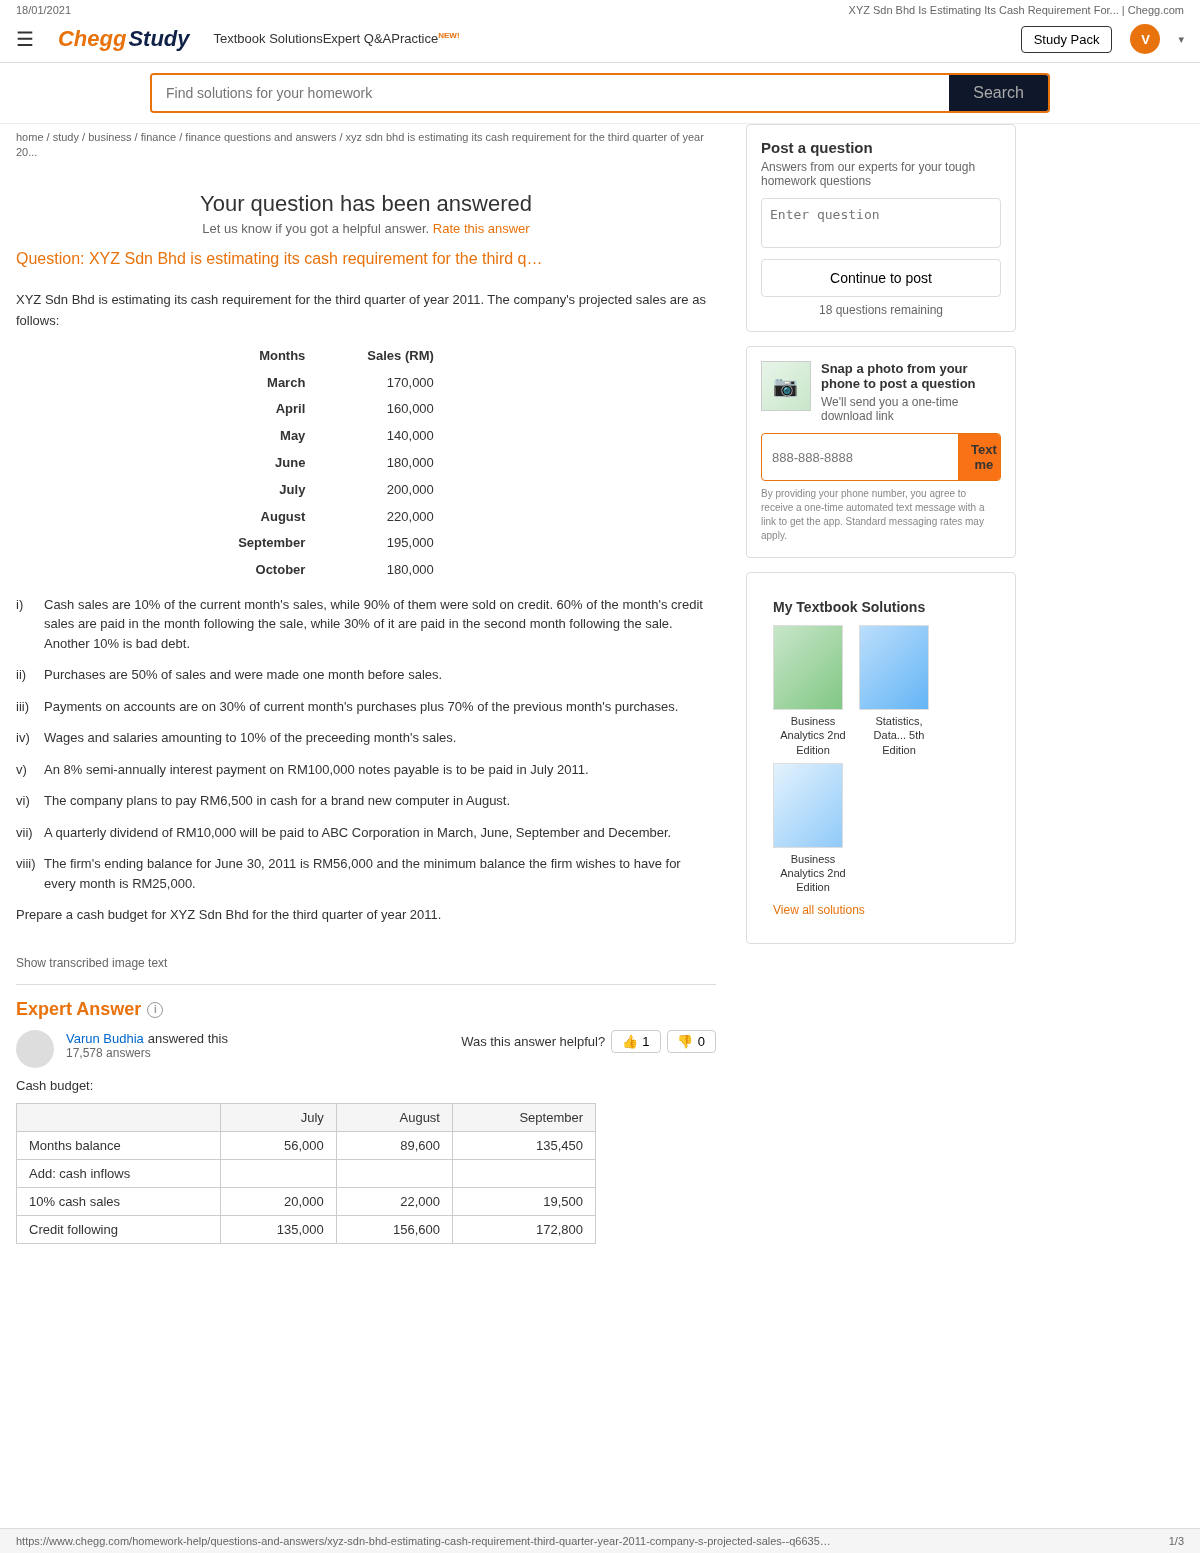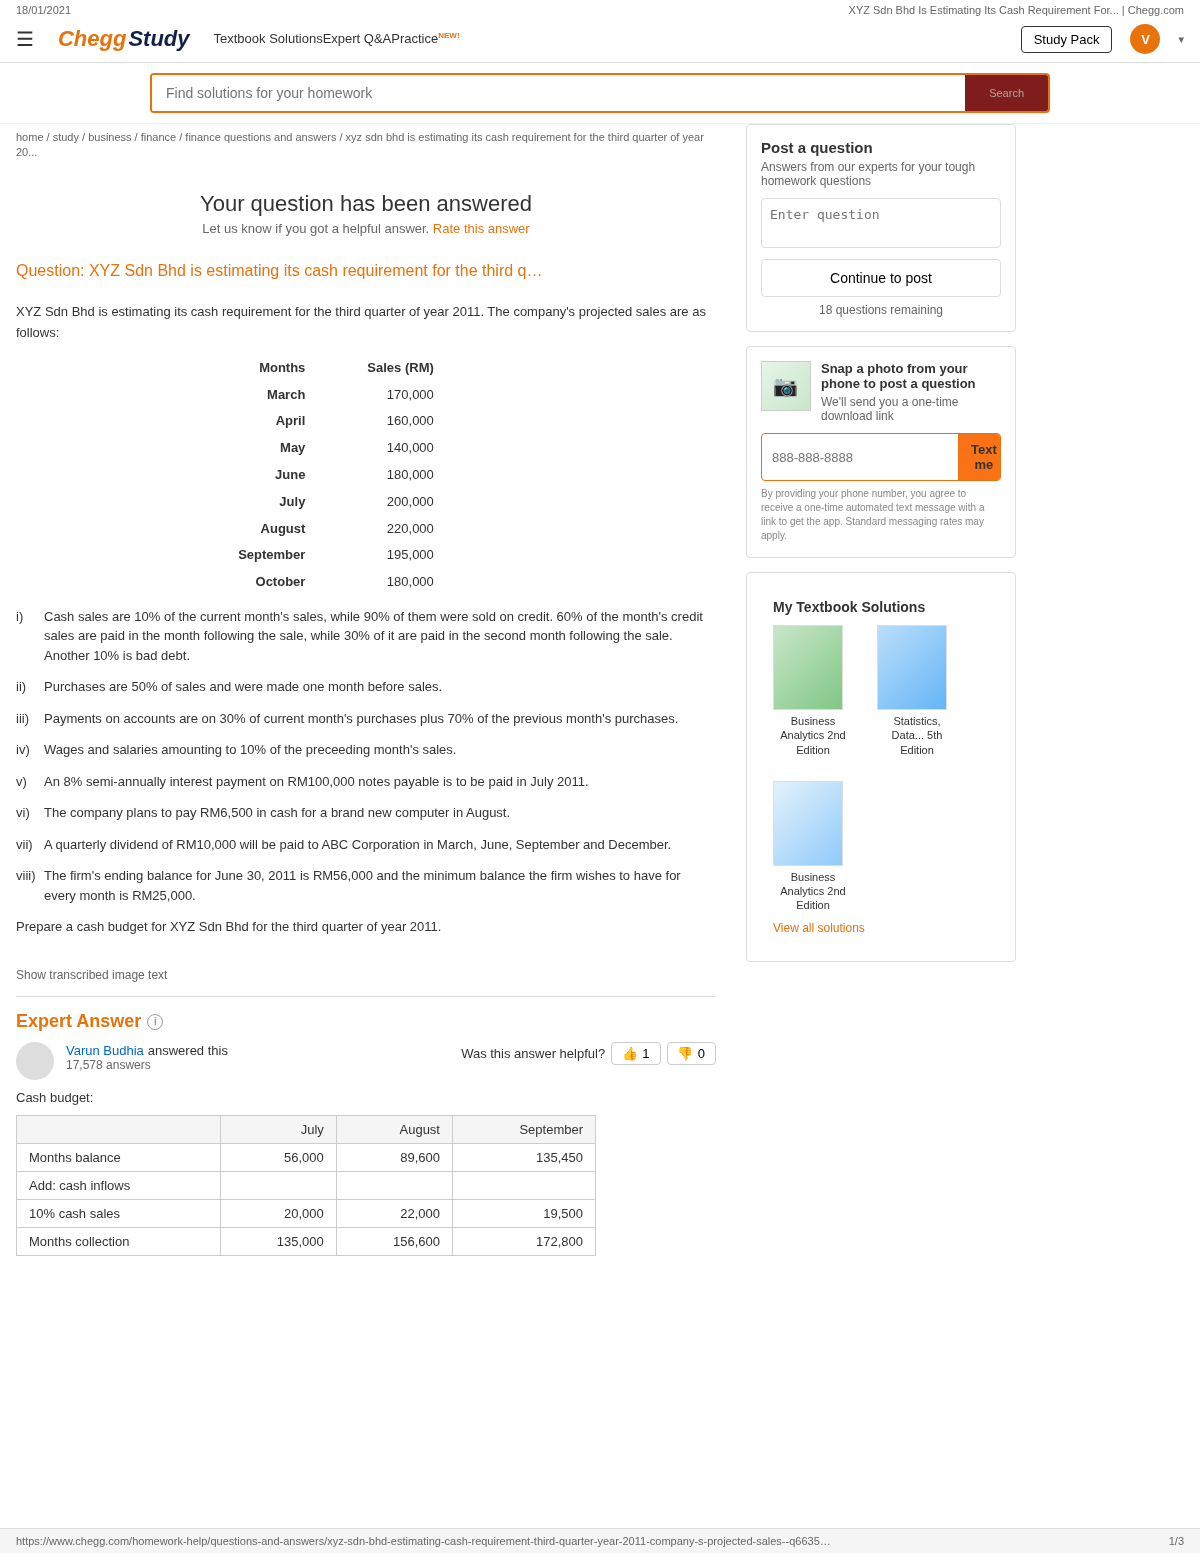--- a/index.html
+++ b/index.html
@@ -52,24 +52,24 @@
     }
     .search-input {
       flex: 1;
       padding: 10px 14px;
       font-size: 14px;
       border: none;
       outline: none;
       color: #999;
     }
     .search-btn {
-      background: #7f1d1d;
+      background: #0f172a;
       border: none;
       padding: 0 24px;
-      font-size: 11px;
+      font-size: 16px;
       color: #aaa;
       cursor: pointer;
       font-weight: 500;
     }
 
     
     .main-layout {
       display: flex;
       gap: 0;
       max-width: 1200px;
@@ -99,21 +99,21 @@
       margin-bottom: 4px;
     }
     .answered-banner p { font-size: 13px; color: #666; }
     .rate-link { color: #E8720C; text-decoration: none; font-weight: 500; }
 
     
     .question-title {
       color: #E8720C;
       font-size: 16px;
       font-weight: normal;
-      margin: 14px 0 10px;
+      margin: 2px 0 10px;
       line-height: 1.4;
     }
 
     
     .question-body {
       font-size: 13px;
       color: #333;
       line-height: 1.6;
       padding: 10px 0;
     }
@@ -281,21 +281,21 @@
     .snap-disclaimer { font-size: 10px; color: #888; margin-top: 6px; line-height: 1.4; }
 
     
     .textbook-box {
       border: 1px solid #ddd;
       border-radius: 4px;
       padding: 26px;
       margin-bottom: 14px;
     }
     .textbook-box h3 { font-size: 14px; margin-bottom: 10px; }
-    .textbook-books { display: flex; gap: 24px; flex-wrap: wrap; }
+    .textbook-books { display: flex; gap: 6px; flex-wrap: wrap; }
     .book-item { width: 80px; font-size: 11px; color: #333; text-align: center; }
     .book-cover {
       width: 70px; height: 85px;
       border: 1px solid #ddd;
       margin-bottom: 4px;
       display: flex; align-items: center; justify-content: center;
       font-size: 10px; color: #666;
       overflow: hidden;
     }
     .book-cover-1 { background: linear-gradient(135deg, #c8e6c9, #81c784); }
@@ -516,21 +516,21 @@
             <td></td>
             <td></td>
           </tr>
           <tr>
             <td>10% cash sales</td>
             <td>20,000</td>
             <td>22,000</td>
             <td>19,500</td>
           </tr>
           <tr>
-            <td>Months collection</td>
+            <td>Credit following</td>
             <td>135,000</td>
             <td>156,600</td>
             <td>172,800</td>
           </tr>
         </tbody>
     </table>
 
   </div>
 
   <div class="sidebar">

